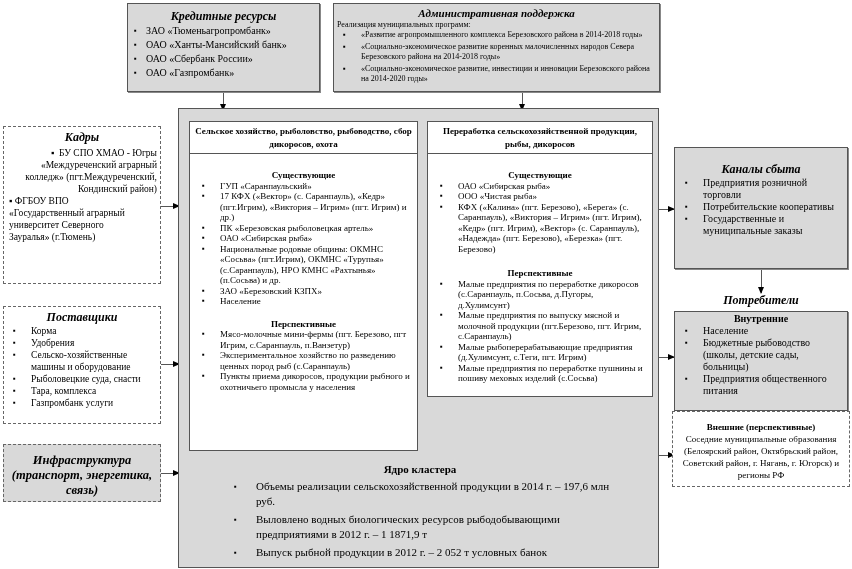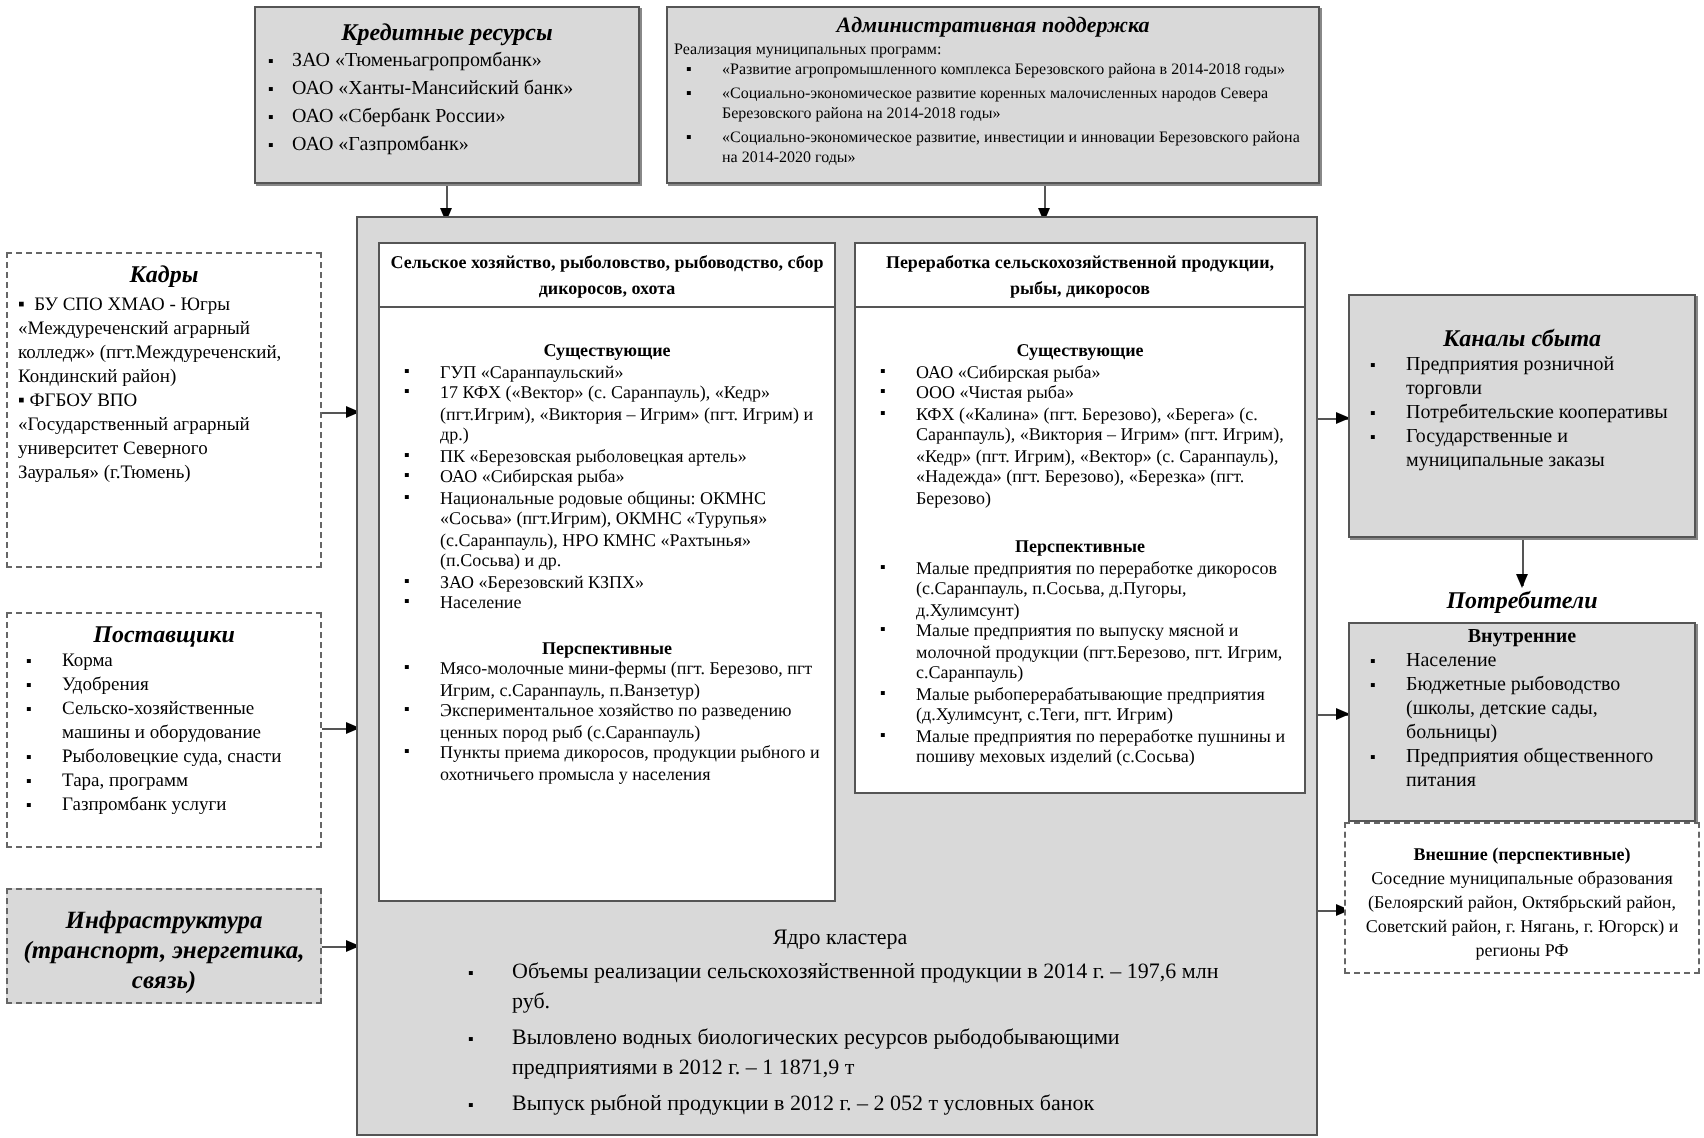--- a/index.html
+++ b/index.html
@@ -44,33 +44,33 @@
   <ul class="sq wide">
     <li style="white-space:nowrap;overflow:hidden;">«Развитие агропромышленного комплекса Березовского района в 2014-2018 годы»</li>
     <li style="margin-top:2px;">«Социально-экономическое развитие коренных малочисленных народов Севера Березовского района на 2014-2018 годы»</li>
     <li style="margin-top:2px;">«Социально-экономическое развитие, инвестиции и инновации Березовского района на 2014-2020 годы»</li>
   </ul>
 </div>
 <div class="arrow-v" style="left:522px;top:93px;height:17px;"></div>
 
 <div class="box dashed white" style="left:3px;top:126px;width:158px;height:158px;padding:3px 3px;font-size:9.5px;line-height:12px;">
   <div class="title-bi" style="margin-bottom:3px;">Кадры</div>
-  <div style="padding-left:2px;">▪&nbsp;&nbsp;<span>БУ СПО ХМАО - Югры «Междуреченский аграрный колледж» (пгт.Междуреченский, Кондинский район)</span></div>
+  <div style="padding-left:2px;text-align:right;">▪&nbsp;&nbsp;<span>БУ СПО ХМАО - Югры «Междуреченский аграрный колледж» (пгт.Междуреченский, Кондинский район)</span></div>
   <div style="padding-left:2px;padding-right:30px;">▪ <span>ФГБОУ ВПО «Государственный аграрный университет Северного Зауралья» (г.Тюмень)</span></div>
 </div>
 <div class="arrow-h" style="left:161px;top:206px;width:18px;"></div>
 
 <div class="box dashed white" style="left:3px;top:306px;width:158px;height:118px;padding:3px 3px;font-size:9.5px;line-height:12px;">
   <div class="title-bi" style="margin-bottom:1px;">Поставщики</div>
   <ul class="sq wide">
     <li>Корма</li>
     <li>Удобрения</li>
     <li>Сельско-хозяйственные машины и оборудование</li>
     <li>Рыболовецкие суда, снасти</li>
-    <li>Тара, программ</li>
+    <li>Тара, комплекса</li>
     <li>Газпромбанк услуги</li>
   </ul>
 </div>
 <div class="arrow-h" style="left:161px;top:364px;width:18px;"></div>
 
 <div class="box dashed grayfill" style="left:3px;top:444px;width:158px;height:58px;padding:8px 3px;">
   <div class="title-bi" style="font-size:12.5px;line-height:15px;">Инфраструктура (транспорт, энергетика, связь)</div>
 </div>
 <div class="arrow-h" style="left:161px;top:473px;width:18px;"></div>
 
@@ -111,21 +111,21 @@
     <ul class="sq wide">
       <li>Малые предприятия по переработке дикоросов (с.Саранпауль, п.Сосьва, д.Пугоры, д.Хулимсунт)</li>
       <li>Малые предприятия по выпуску мясной и молочной продукции (пгт.Березово, пгт. Игрим, с.Саранпауль)</li>
       <li>Малые рыбоперерабатывающие предприятия (д.Хулимсунт, с.Теги, пгт. Игрим)</li>
       <li>Малые предприятия по переработке пушнины и пошиву меховых изделий (с.Сосьва)</li>
     </ul>
   </div>
 </div>
 
 <div class="box" style="left:190px;top:462px;width:460px;height:100px;font-size:11px;line-height:15px;">
-  <div style="text-align:center;font-weight:normal;font-size:11px;margin-bottom:2px;">Ядро кластера</div>
+  <div style="text-align:center;font-weight:bold;font-size:11px;margin-bottom:2px;">Ядро кластера</div>
   <ul class="sq" style="padding-left:42px;padding-right:20px;">
     <li style="padding-left:24px;margin-bottom:3px;">Объемы реализации сельскохозяйственной продукции в 2014 г. – 197,6 млн руб.</li>
     <li style="padding-left:24px;margin-bottom:3px;">Выловлено водных биологических ресурсов рыбодобывающими предприятиями в 2012 г. – 1 1871,9 т</li>
     <li style="padding-left:24px;">Выпуск рыбной продукции в 2012 г. – 2 052 т условных банок</li>
   </ul>
 </div>
 
 <div class="arrow-h" style="left:659px;top:209px;width:15px;"></div>
 <div class="box gray" style="left:674px;top:147px;width:174px;height:122px;padding:14px 4px 4px 4px;">
   <div class="title-bi" style="margin-bottom:1px;">Каналы сбыта</div>

